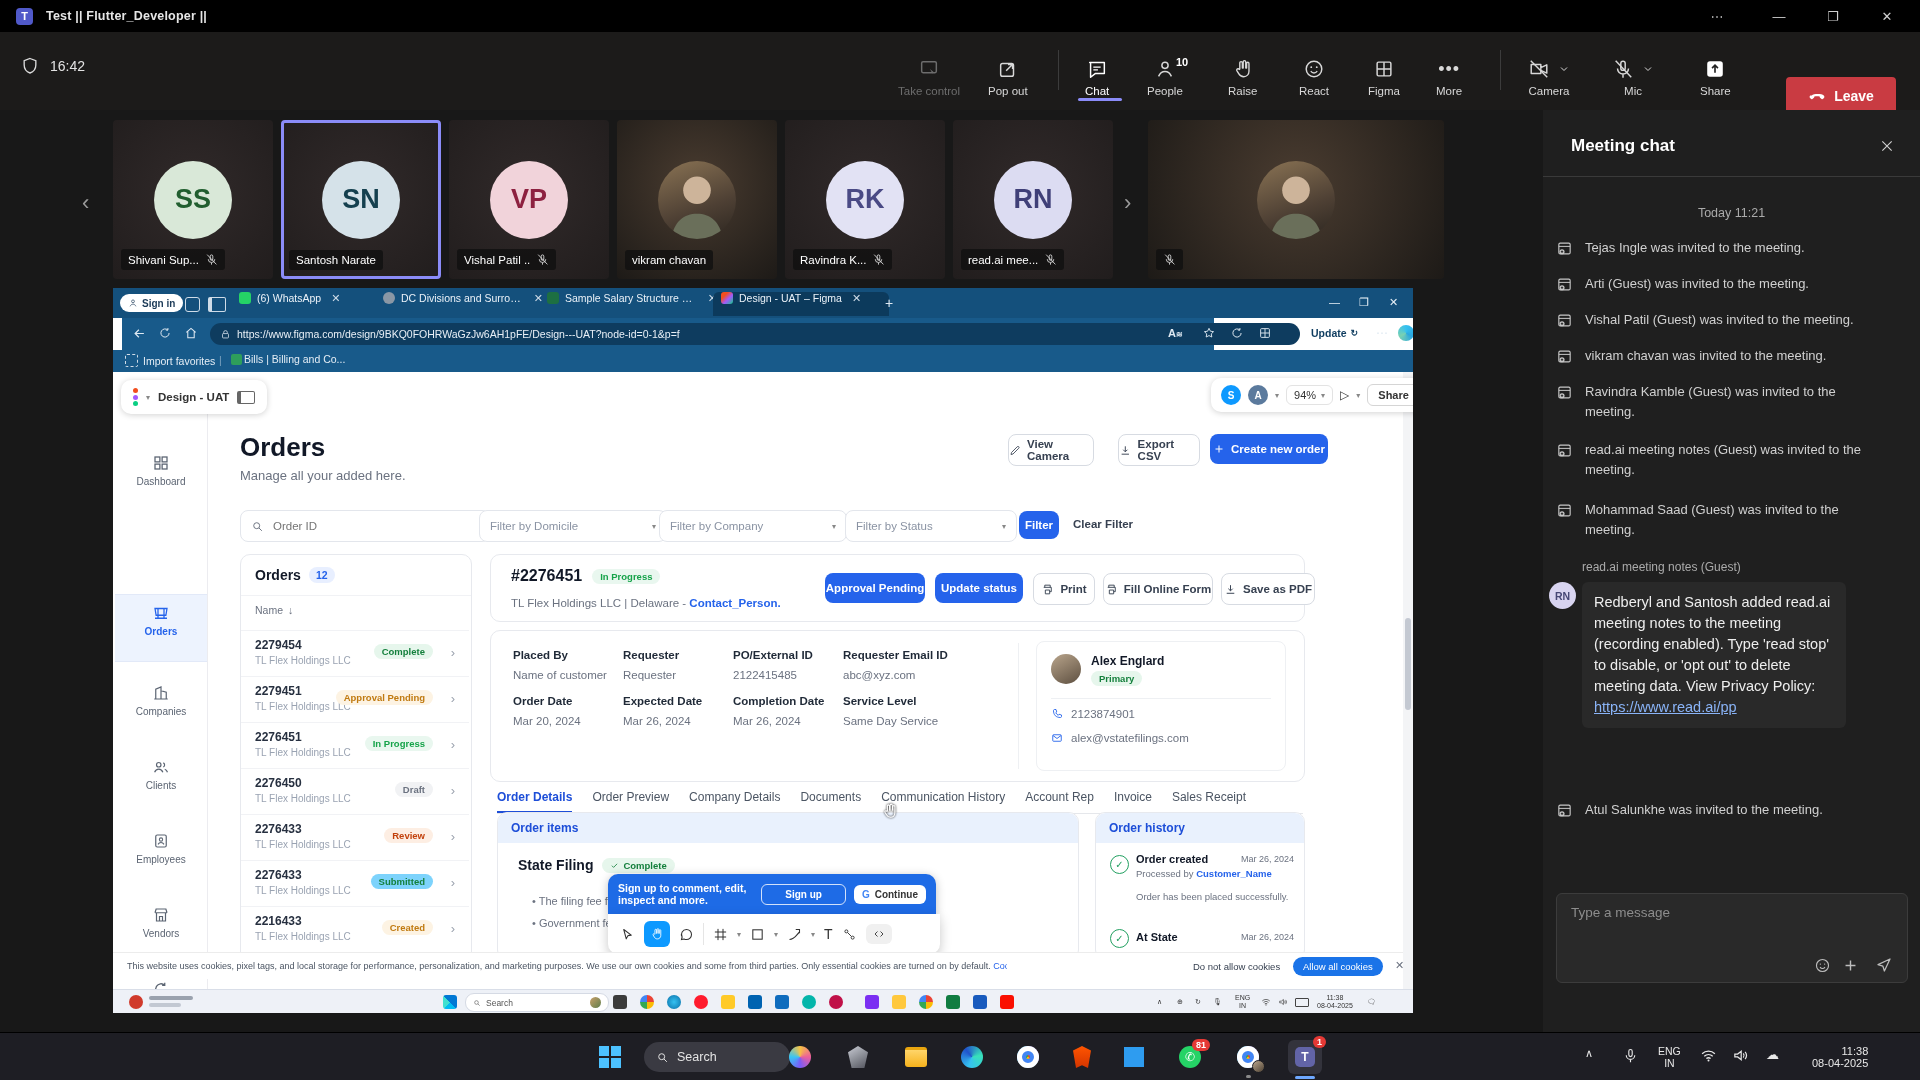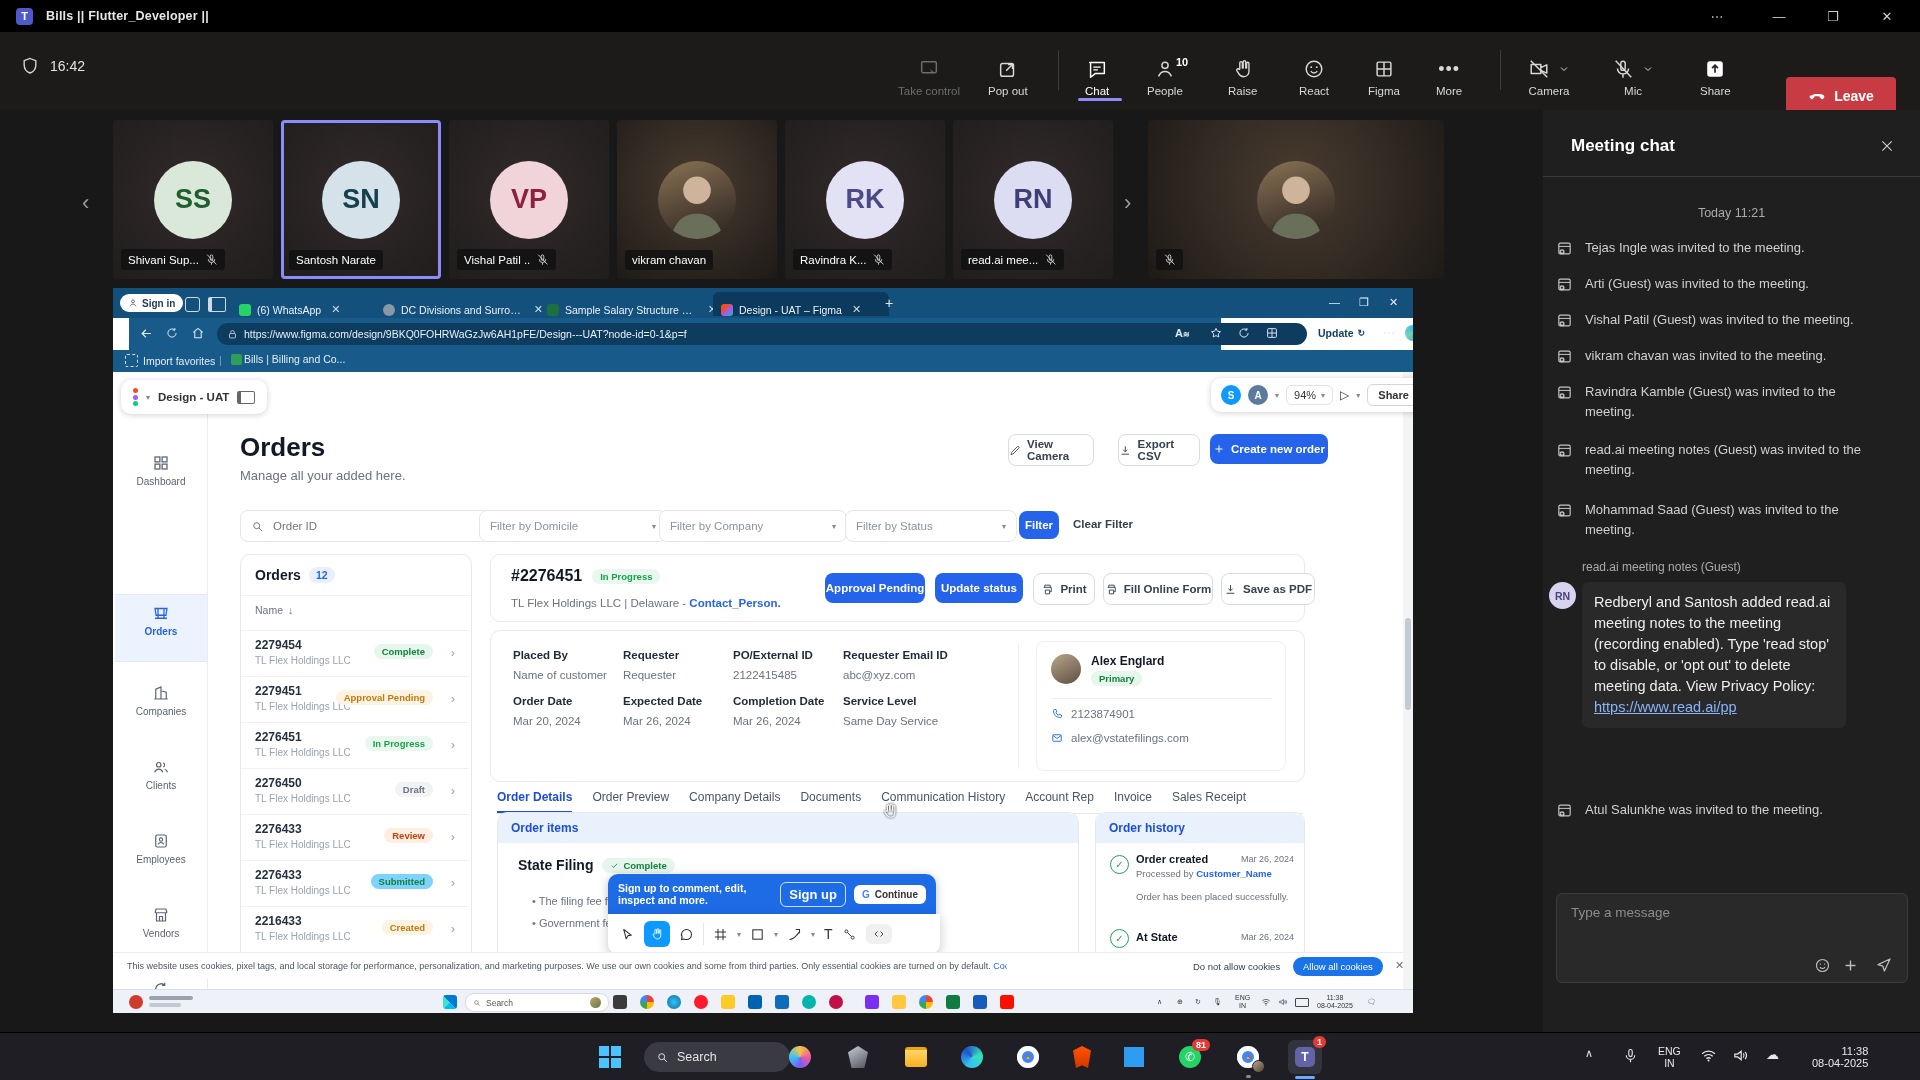--- a/index.html
+++ b/index.html
@@ -33,28 +33,28 @@
   .namepill{position:absolute;left:8px;bottom:9px;background:rgba(16,16,16,.78);border-radius:3px;color:#fff;
     font-size:11.5px;padding:4px 7px;display:flex;align-items:center;gap:6px;white-space:nowrap}
   .namepill svg{width:13px;height:13px;color:#e0e0e0}
   .strip-chev{position:absolute;color:#9a9a9a;font-size:22px;top:80px;cursor:pointer}
   .photoAv{position:absolute;left:50%;top:50%;transform:translate(-50%,-50%);width:78px;height:78px;border-radius:50%;
     background:linear-gradient(160deg,#8a7354,#4e4034 60%,#2c2620);overflow:hidden}
   .photoAv svg{width:100%;height:100%}
   
   #share{left:113px;top:288px;width:1300px;height:725px;background:#fff;overflow:hidden}
   #tabbar{left:0;top:0;width:1300px;height:30px;background:#14507c;color:#eaf1f8}
-  .bt{position:absolute;top:4px;height:24px;display:flex;align-items:flex-end;gap:6px;font-size:10.5px;padding:0 8px;border-radius:6px 6px 0 0;max-width:170px}
+  .bt{position:absolute;top:4px;height:24px;display:flex;align-items:flex-start;gap:6px;font-size:10.5px;padding:0 8px;border-radius:6px 6px 0 0;max-width:170px}
   .bt .fav{width:12px;height:12px;border-radius:3px;flex:0 0 auto}
   .bt .x{color:#cfdce8;font-size:11px;margin-left:4px}
   .bt.on{background:#0c3a5c}
   .bt .t{overflow:hidden;white-space:nowrap;text-overflow:ellipsis}
   #signin{position:absolute;left:7px;top:6px;height:18px;border-radius:9px;background:#fff;color:#1b3a57;font-size:10px;
     display:flex;align-items:center;gap:4px;padding:0 8px;font-weight:bold}
-  #urlrow{left:16px;top:30px;width:1092px;height:32px;background:#185a8a}
+  #urlrow{left:9px;top:30px;width:1092px;height:32px;background:#185a8a}
   .navic{color:#dfe9f2;font-size:13px;position:absolute;top:8px}
   #urlpill{position:absolute;left:88px;top:5px;width:1070px;height:22px;border-radius:11px;background:#0e3c5f;color:#e8eff6;
     font-size:10.5px;display:flex;align-items:center;gap:6px;padding:0 10px}
   #updatePill{position:absolute;left:1180px;top:5px;height:20px;border-radius:10px;background:#fff;color:#0e3c5f;
     font-size:10.5px;font-weight:bold;display:flex;align-items:center;gap:4px;padding:0 9px}
   #bmrow{left:0;top:62px;width:1300px;height:22px;background:#185a8a;color:#e4edf5;font-size:10.5px}
   
   #content{left:0;top:84px;width:1300px;height:617px;background:#fff}
   .fpill{position:absolute;background:#fff;border-radius:10px;box-shadow:0 1px 6px rgba(0,0,0,.18);display:flex;align-items:center}
   .fav-s{width:20px;height:20px;border-radius:50%;color:#fff;font-size:10px;font-weight:bold;display:flex;align-items:center;justify-content:center}
@@ -293,21 +293,21 @@
       </symbol>
     <symbol id="i-persona" viewBox="0 0 96 96">
         <circle cx="48" cy="36" r="17" fill="#cdb49a"></circle>
         <path d="M16 96c4-22 16-31 32-31s28 9 32 31z" fill="#6a6f5a"></path>
       </symbol>
   </defs>
 </svg>
 
 <div id="titlebar" class="abs flex">
   <div class="abs" style="left:16px;top:8px;width:17px;height:17px;border-radius:4px;background:#5059c9;color:#fff;font-size:11px;font-weight:bold;text-align:center;line-height:17px">T</div>
-  <div class="abs ttl" style="left:46px;top:9px">Bills || Flutter_Developer ||</div>
+  <div class="abs ttl" style="left:46px;top:9px">Test || Flutter_Developer ||</div>
   <div class="winbtn abs" style="left:1702px">⋯</div>
   <div class="winbtn abs" style="left:1764px">—</div>
   <div class="winbtn abs" style="left:1818px">❐</div>
   <div class="winbtn abs" style="left:1872px">✕</div>
 </div>
 
 <div id="toolbar" class="abs">
   <svg class="abs" style="left:20px;top:24px;width:20px;height:20px;color:#dcdcdc">
       <use href="#i-shield"></use>
     </svg>
@@ -831,21 +831,21 @@
         <div class="abs" style="left:40px;top:55px;font-size:9.5px;color:#6b7280">
           <span>Processed by </span><span style="color:#2563eb;font-weight:bold">Customer_Name</span></div>
         <div class="abs" style="left:40px;top:78px;font-size:9.5px;color:#6b7280">Order has been placed successfully.</div>
         <div class="abs hcheck" style="left:14px;top:116px">✓</div>
         <div class="abs" style="left:40px;top:118px;font-size:11px;font-weight:bold;color:#111827">At State</div>
         <div class="abs" style="right:10px;top:119px;font-size:9px;color:#6b7280">Mar 26, 2024</div>
       </div>
 
       <div id="signupBanner" class="abs">
         <span style="font-size:10.5px;font-weight:bold;flex:1">Sign up to comment, edit, inspect and more.</span>
-        <span style="font-size:13px;font-weight:bold;border:1px solid rgba(255,255,255,.8);border-radius:6px;padding:4px 8px;cursor:pointer">Sign up</span>
+        <span style="font-size:10px;font-weight:bold;border:1px solid rgba(255,255,255,.8);border-radius:6px;padding:4px 23px;cursor:pointer">Sign up</span>
         <span class="flex" style="font-size:10px;font-weight:bold;background:#fff;color:#333;border-radius:6px;padding:4px 8px;gap:5px;cursor:pointer">
           <span style="color:#4285F4;font-weight:bold">G</span>
           <span>Continue</span>
           </span>
       </div>
 
       <div id="viewbar" class="abs">
         <svg>
             <use href="#i-cursor"></use>
           </svg>

